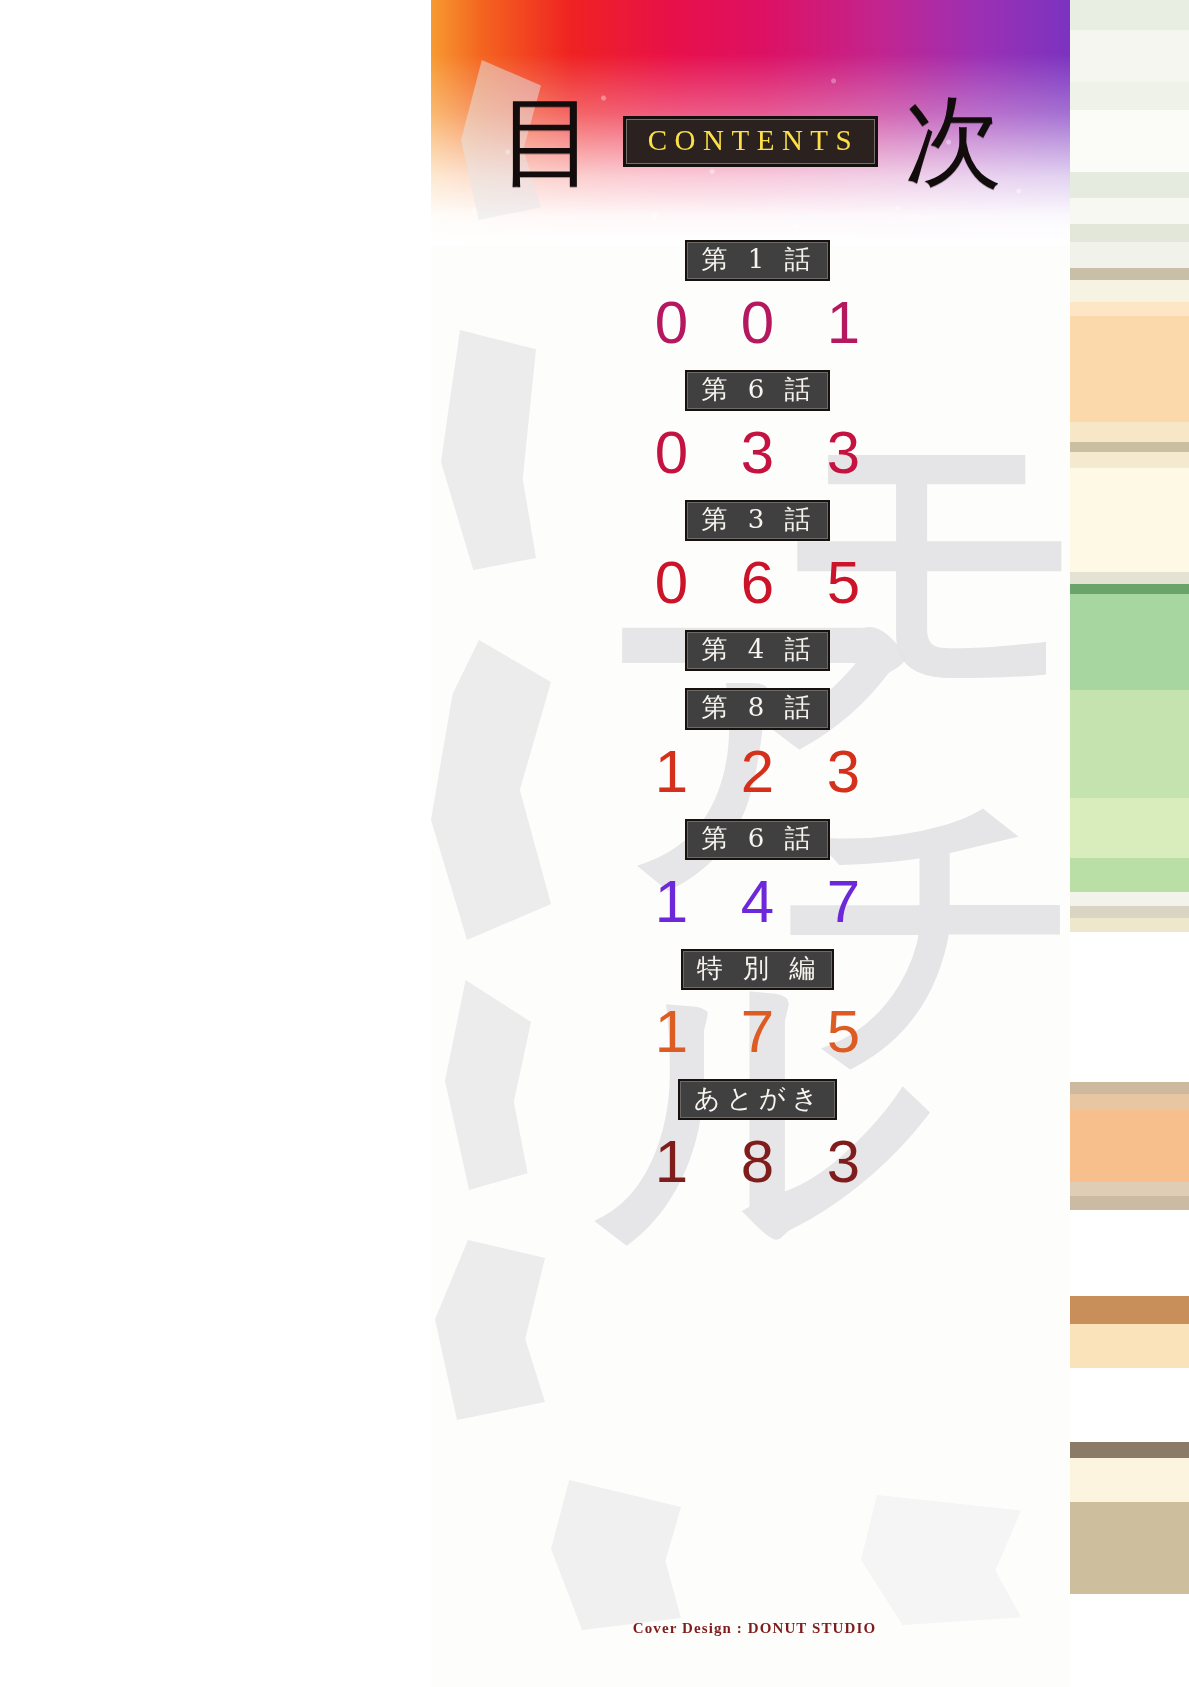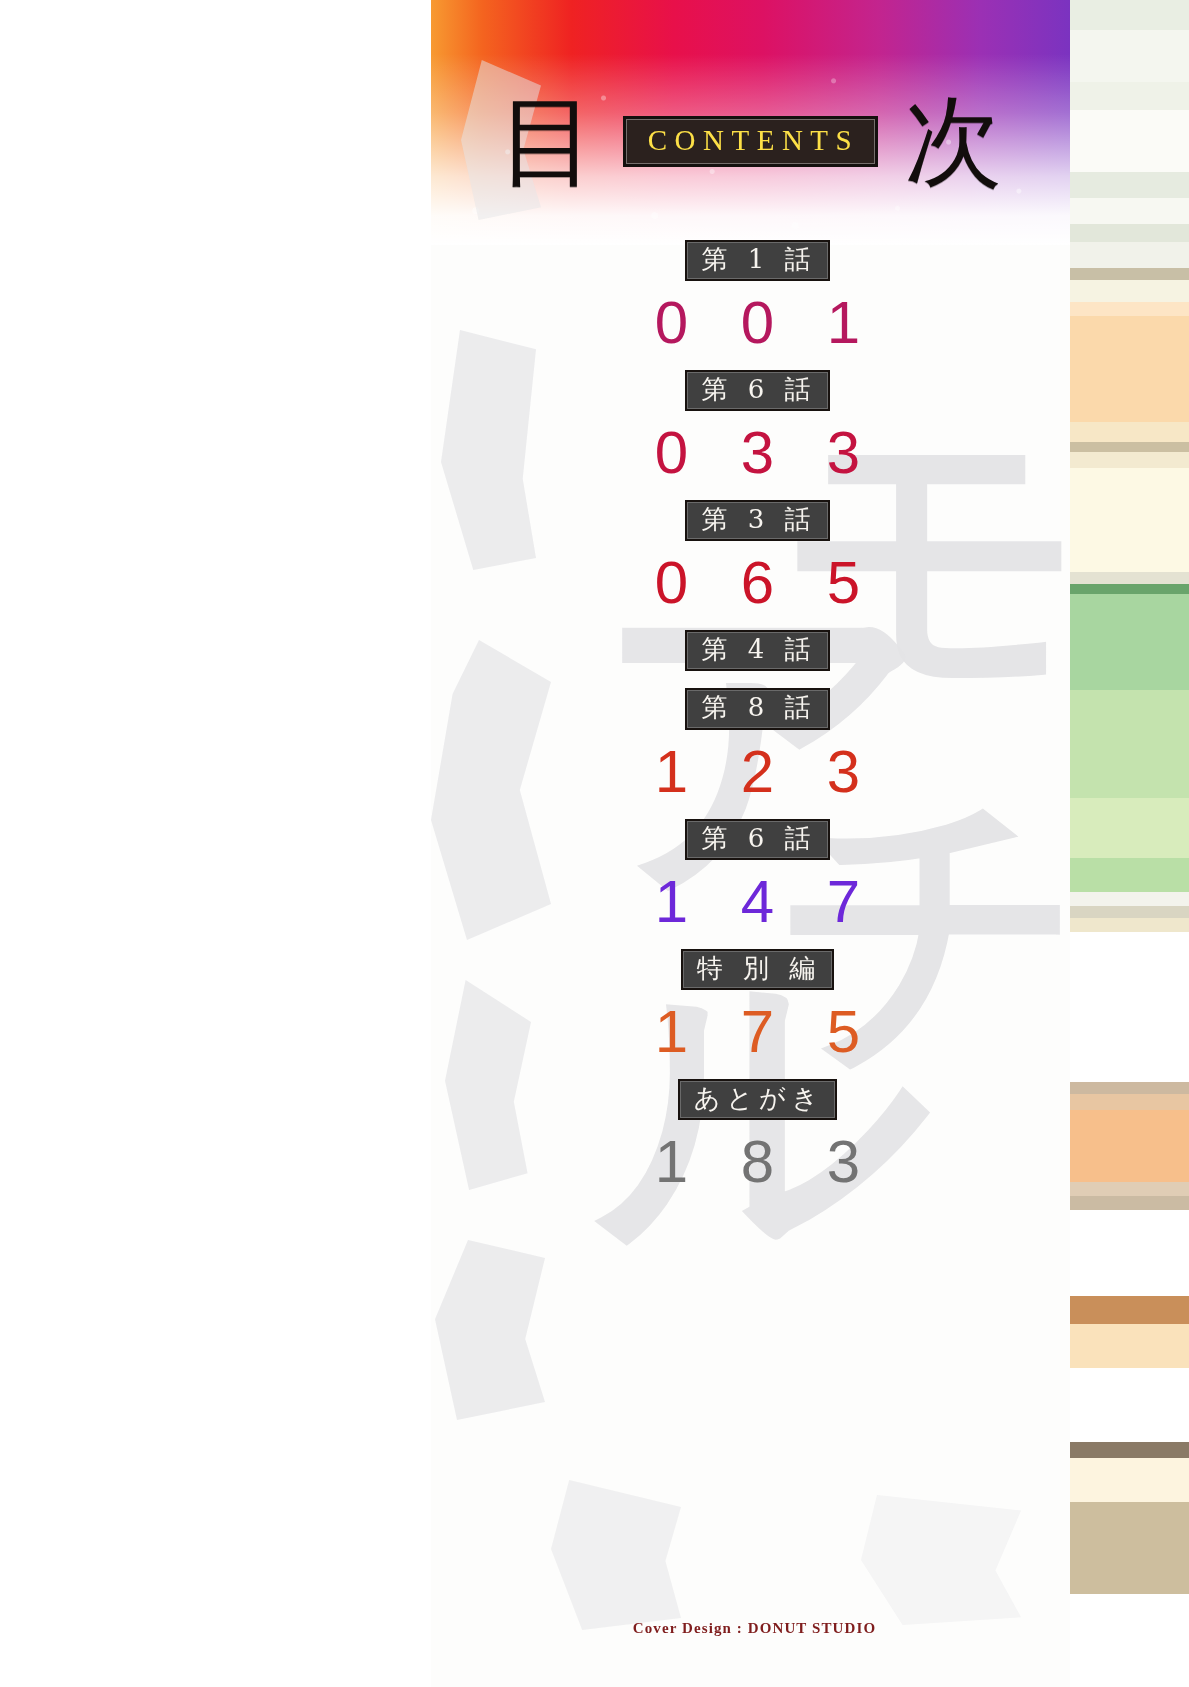--- a/index.html
+++ b/index.html
@@ -217,21 +217,21 @@
       <div class="toc-entry">
         <div class="entry-label">第 6 話</div>
         <div class="entry-number" style="color: #6d28d9;">1 4 7</div>
       </div>
       <div class="toc-entry">
         <div class="entry-label">特 別 編</div>
         <div class="entry-number" style="color: rgb(221, 92, 35);">1 7 5</div>
       </div>
       <div class="toc-entry">
         <div class="entry-label">あとがき</div>
-        <div class="entry-number" style="color: #737373;">1 8 3</div>
+        <div class="entry-number" style="color: #7f1d1d;">1 8 3</div>
       </div>
     </div>
 
   <div id="credit">Cover Design : DONUT STUDIO</div>
 </div>
 
 <div id="right-strip">
     <div class="band" style="top: 0px; height: 30px; background: rgb(233, 238, 227);"></div>
     <div class="band" style="top: 30px; height: 52px; background: rgb(244, 246, 239);"></div>
     <div class="band" style="top: 82px; height: 28px; background: rgb(239, 242, 232);"></div>

